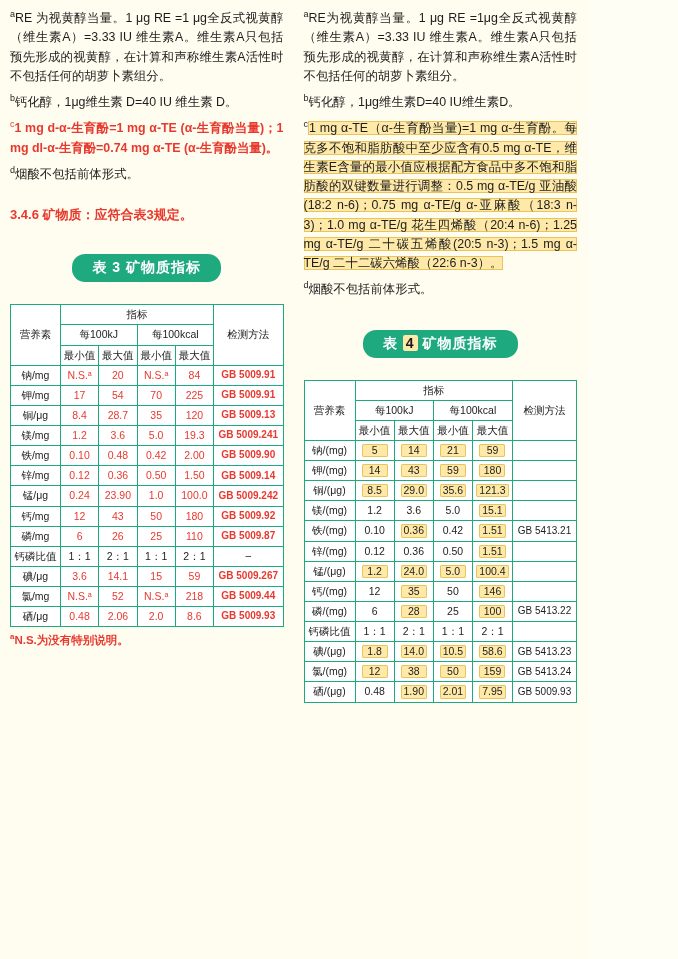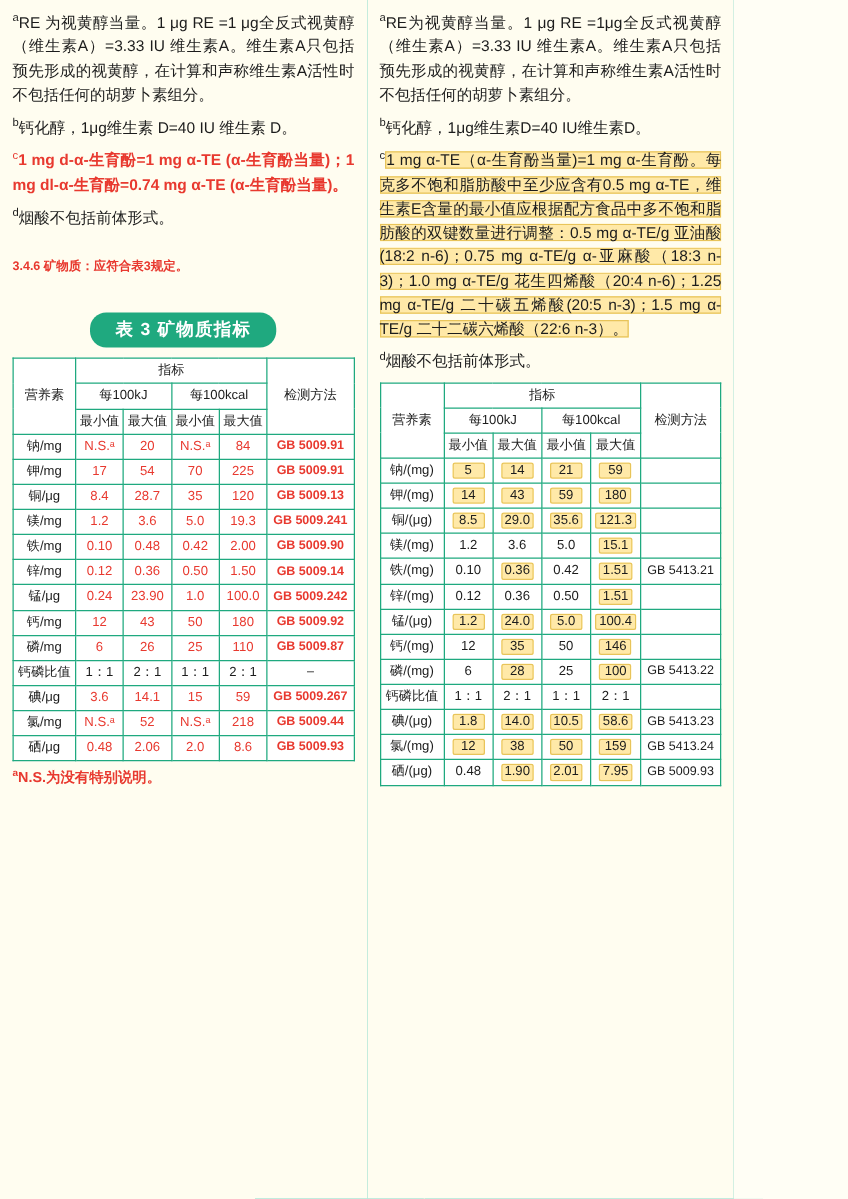--- a/index.html
+++ b/index.html
@@ -48,28 +48,28 @@
   }
   .red {
     color: #e8392f;
   }
   .redbold {
     color: #e8392f;
     font-weight: bold;
   }
   .section-head {
     margin: 22px 0 10px 0;
-    font-size: 10px;
+    font-size: 13px;
     font-weight: bold;
     color: #e8392f;
   }
   .badge-wrap {
     display: flex;
     justify-content: center;
-    margin: 30px 0 8px 0;
+    margin: 30px 0 22px 0;
   }
   .badge {
     background: #1fa97f;
     color: #fff;
     font-size: 14px;
     font-weight: bold;
     border-radius: 13px;
     padding: 5px 20px;
     letter-spacing: 1px;
     white-space: nowrap;
@@ -274,20 +274,23 @@
 
     <p class="note"><span class="sup">a</span><span>RE为视黄醇当量。1 μg RE =1μg全反式视黄醇（维生素A）=3.33 IU 维生素A。维生素A只包括预先形成的视黄醇，在计算和声称维生素A活性时不包括任何的胡萝卜素组分。</span></p>
 
     <p class="note"><span class="sup">b</span><span>钙化醇，1μg维生素D=40 IU维生素D。</span></p>
 
     <p class="note"><span class="sup">c</span><span class="hl">1 mg α-TE（α-生育酚当量)=1 mg α-生育酚。每克多不饱和脂肪酸中至少应含有0.5 mg α-TE，维生素E含量的最小值应根据配方食品中多不饱和脂肪酸的双键数量进行调整：0.5 mg α-TE/g 亚油酸 (18:2 n-6)；0.75 mg α-TE/g α-亚麻酸（18:3 n-3)；1.0 mg α-TE/g 花生四烯酸（20:4 n-6)；1.25 mg α-TE/g 二十碳五烯酸(20:5 n-3)；1.5 mg α-TE/g 二十二碳六烯酸（22:6 n-3）。</span></p>
 
     <p class="note"><span class="sup">d</span><span>烟酸不包括前体形式。</span></p>
 
 
+    <div class="badge-wrap">
+      <div class="badge"><span>表 </span><span class="num-hl">4</span><span> 矿物质指标</span></div>
+    </div>
 
     <table class="mineral">
       <thead>
         <tr>
           <th rowspan="3">营养素</th>
           <th colspan="4">指标</th>
           <th rowspan="3">检测方法</th>
         </tr>
         <tr>
           <th colspan="2">每100kJ</th>

